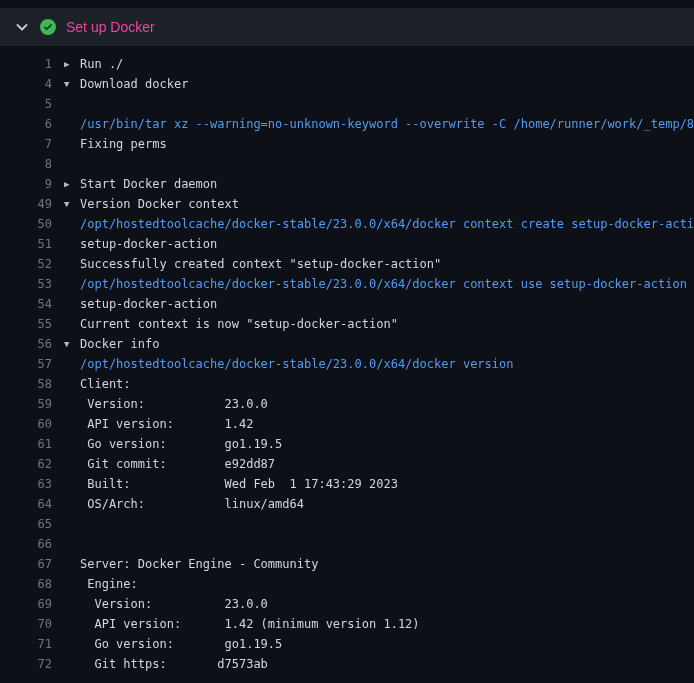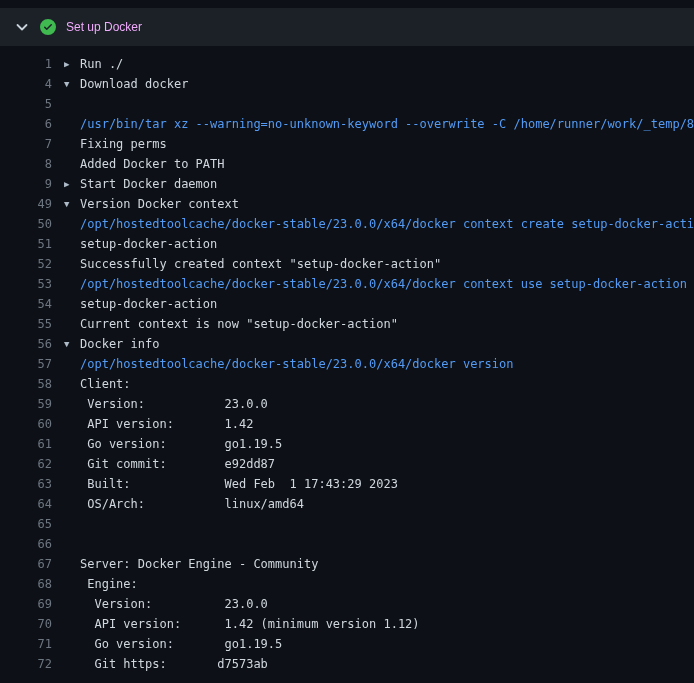--- a/index.html
+++ b/index.html
@@ -17,22 +17,22 @@
     background: var(--header-bg, #1c2128);
     display: flex;
     align-items: center;
     padding: 0 14px;
     cursor: pointer;
   }
   .chevron { width: 16px; height: 16px; display: inline-flex; align-items: center; justify-content: center; flex: none; }
   .status { width: 16px; height: 16px; margin-left: 10px; display: inline-flex; align-items: center; justify-content: center; flex: none; }
   .step-title {
     margin-left: 10px;
-    color: #f0abfc;
-    font-size: 12px;
+    color: #ec4899;
+    font-size: 14px;
     white-space: nowrap;
   }
 
   .log {
     padding-top: 8px;
     font-family: "DejaVu Sans Mono", "Liberation Mono", monospace;
     font-size: 12px;
     line-height: 20px;
     width: 100%;
     overflow: hidden;
@@ -77,21 +77,21 @@
     </span>
     <span class="step-title">Set up Docker</span>
   </div>
 
   <div class="log" id="log">
       <div class="row"><span class="num">1</span><span class="gap"></span><span class="arrow">▶</span><span class="text"><span class="plain">Run ./</span></span></div>
       <div class="row"><span class="num">4</span><span class="gap"></span><span class="arrow">▼</span><span class="text"><span class="plain">Download docker</span></span></div>
       <div class="row"><span class="num">5</span><span class="gap"></span><span class="arrow"></span></div>
       <div class="row"><span class="num">6</span><span class="gap"></span><span class="arrow"></span><span class="text"><span class="command">/usr/bin/tar xz --warning=no-unknown-keyword --overwrite -C /home/runner/work/_temp/8c9</span></span></div>
       <div class="row"><span class="num">7</span><span class="gap"></span><span class="arrow"></span><span class="text"><span class="plain">Fixing perms</span></span></div>
-      <div class="row"><span class="num">8</span><span class="gap"></span><span class="arrow"></span><span class="text"><span class="plain">Added Docker to PATH</span></span></div>
+      <div class="row"><span class="num">8</span><span class="gap"></span><span class="arrow"></span></div>
       <div class="row"><span class="num">9</span><span class="gap"></span><span class="arrow">▶</span><span class="text"><span class="plain">Start Docker daemon</span></span></div>
       <div class="row"><span class="num">49</span><span class="gap"></span><span class="arrow">▼</span><span class="text"><span class="plain">Version Docker context</span></span></div>
       <div class="row"><span class="num">50</span><span class="gap"></span><span class="arrow"></span><span class="text"><span class="command">/opt/hostedtoolcache/docker-stable/23.0.0/x64/docker context create setup-docker-action</span></span></div>
       <div class="row"><span class="num">51</span><span class="gap"></span><span class="arrow"></span><span class="text"><span class="plain">setup-docker-action</span></span></div>
       <div class="row"><span class="num">52</span><span class="gap"></span><span class="arrow"></span><span class="text"><span class="plain">Successfully created context "setup-docker-action"</span></span></div>
       <div class="row"><span class="num">53</span><span class="gap"></span><span class="arrow"></span><span class="text"><span class="command">/opt/hostedtoolcache/docker-stable/23.0.0/x64/docker context use setup-docker-action</span></span></div>
       <div class="row"><span class="num">54</span><span class="gap"></span><span class="arrow"></span><span class="text"><span class="plain">setup-docker-action</span></span></div>
       <div class="row"><span class="num">55</span><span class="gap"></span><span class="arrow"></span><span class="text"><span class="plain">Current context is now "setup-docker-action"</span></span></div>
       <div class="row"><span class="num">56</span><span class="gap"></span><span class="arrow">▼</span><span class="text"><span class="plain">Docker info</span></span></div>
       <div class="row"><span class="num">57</span><span class="gap"></span><span class="arrow"></span><span class="text"><span class="command">/opt/hostedtoolcache/docker-stable/23.0.0/x64/docker version</span></span></div>

